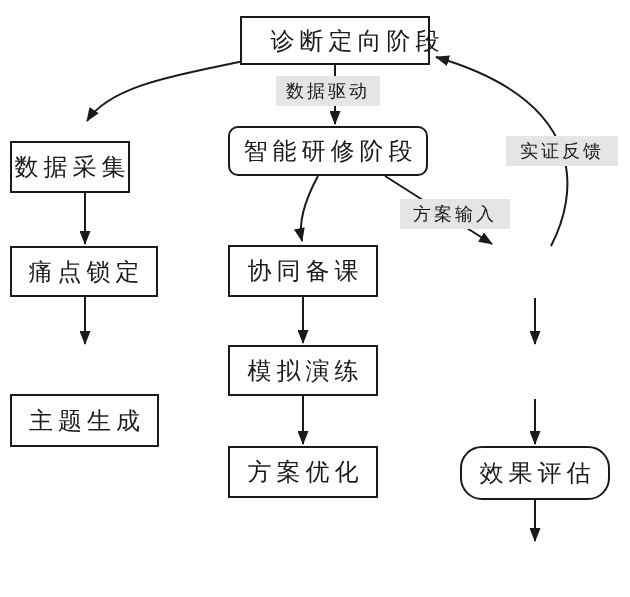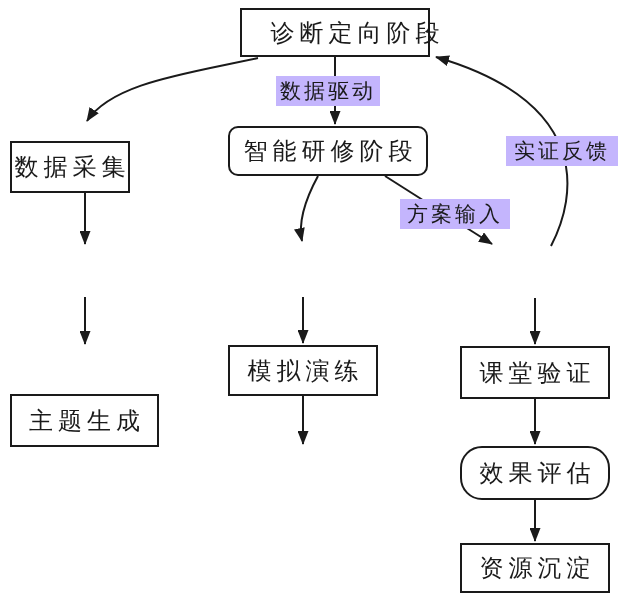--- a/index.html
+++ b/index.html
@@ -19,28 +19,28 @@
     color:#1a1a1a;
     font-size:24px;
     letter-spacing:5px;
     text-indent:5px;
     box-sizing:border-box;
     white-space:nowrap;
   }
   .edge-label{
     position:absolute;
     display:flex;align-items:center;justify-content:center;
-    background:#c4b5fd;
+    background:#e5e5e5;
     color:#1a1a1a;
-    font-size:21px;
+    font-size:18px;
     letter-spacing:3px;
     white-space:nowrap;
   }
   
-  #n-diagnosis          {left:240px;top:8px;  width:190px;height:49px;padding-left:40px;}
+  #n-diagnosis          {left:240px;top:16px;  width:190px;height:49px;padding-left:40px;}
   #n-data-collection    {left:10px; top:125px;width:120px;height:52px;margin-top:16px;}
   #n-pain-point         {left:10px; top:246px;width:148px;height:51px;}
   #n-topic-generation   {left:10px; top:346px;width:149px;height:53px;margin-top:48px;}
   #n-intelligent        {left:228px;top:126px;width:200px;height:50px;border-radius:10px;}
   #n-collaborative      {left:228px;top:245px;width:150px;height:52px;}
   #n-simulation         {left:228px;top:345px;width:150px;height:51px;}
   #n-plan-optimization  {left:228px;top:446px;width:150px;height:52px;}
   #n-iterative          {left:440px;top:246px;width:180px;height:52px;}
   #n-classroom          {left:460px;top:346px;width:150px;height:53px;}
   #n-effect             {left:460px;top:446px;width:150px;height:54px;border-radius:22px;}
@@ -86,35 +86,36 @@
       <line x1="535" y1="500" x2="535" y2="541" marker-end="url(#ah)"></line>
 
       <path d="M 551,246 C 577,196 592,103 436,57" marker-end="url(#ah)"></path>
     </g>
   </svg>
 
   <div class="node" id="n-diagnosis">诊断定向阶段</div>
 
   <div class="node" id="n-data-collection">数据采集</div>
 
+  <div class="node" id="n-pain-point">痛点锁定</div>
 
   <div class="node" id="n-topic-generation">主题生成</div>
 
   <div class="node" id="n-intelligent">智能研修阶段</div>
 
+  <div class="node" id="n-collaborative">协同备课</div>
 
   <div class="node" id="n-simulation">模拟演练</div>
 
+  <div class="node" id="n-plan-optimization">方案优化</div>
 
 
-  <div class="node" id="n-classroom">课堂验证</div>
 
   <div class="node" id="n-effect">效果评估</div>
 
-  <div class="node" id="n-resource">资源沉淀</div>
 
   <div class="edge-label" id="l-data-driven">数据驱动</div>
 
   <div class="edge-label" id="l-plan-input">方案输入</div>
 
   <div class="edge-label" id="l-empirical-feedback">实证反馈</div>
 
 </div>
 
 </body></html>

